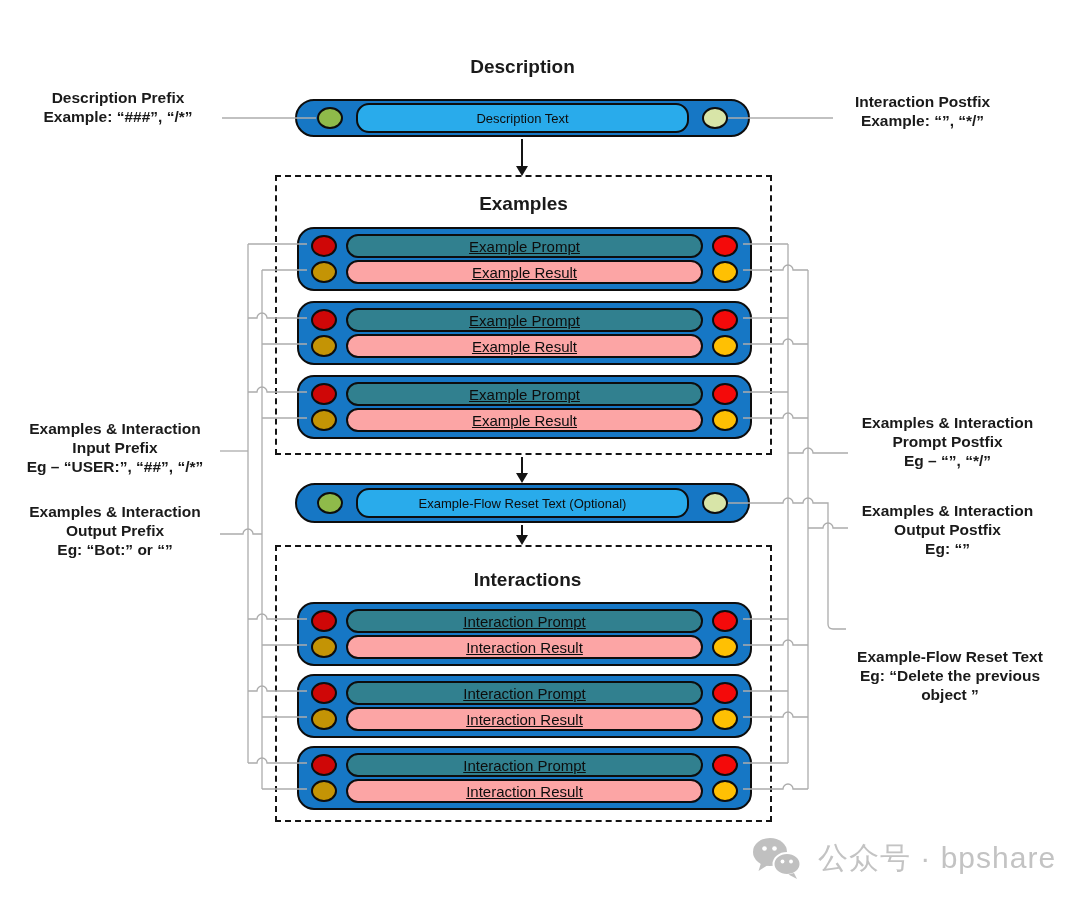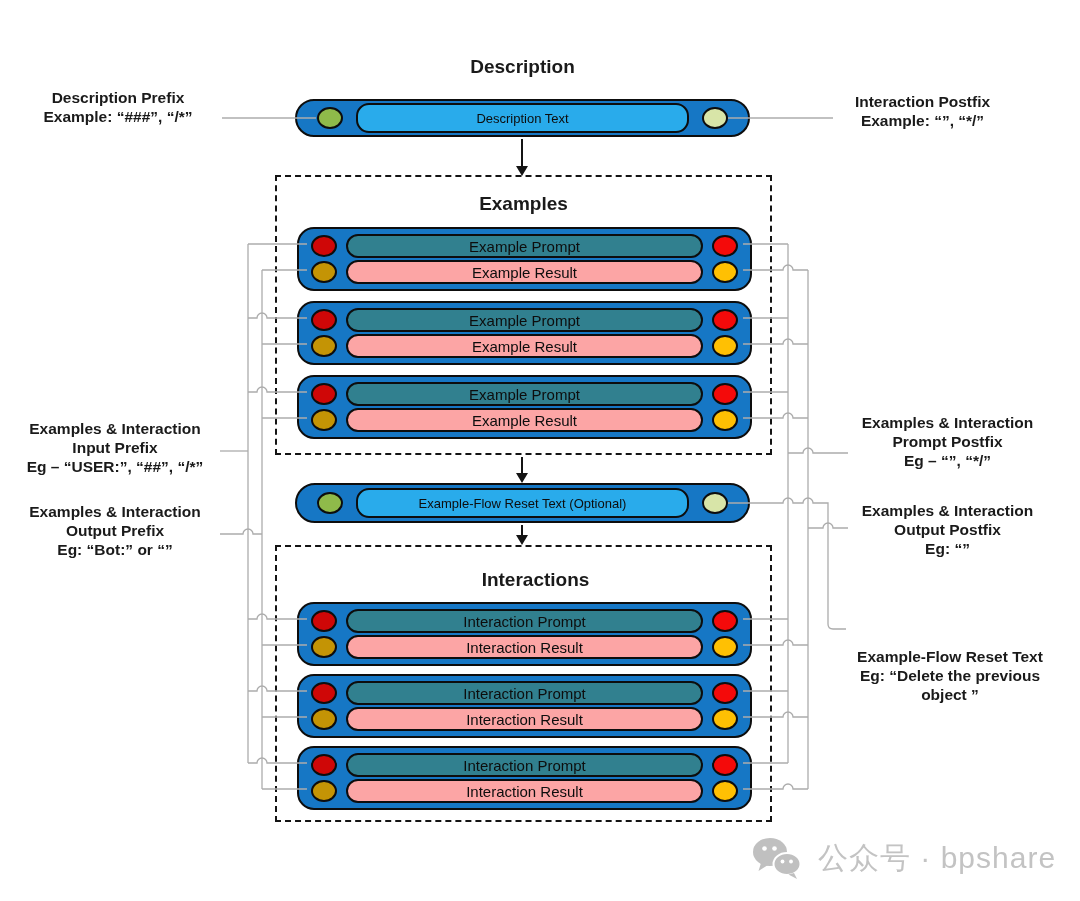--- a/index.html
+++ b/index.html
@@ -33,21 +33,21 @@
   .row{
     position:absolute;left:20px;width:455px;height:64px;
     background:#1677C5;border:2px solid #0d0d0d;border-radius:17px;
     display:flex;flex-direction:column;justify-content:center;gap:2px;
     padding:0 12px;box-sizing:border-box;
   }
   .line{display:flex;align-items:center;gap:9px;}
   .subpill{
     flex:1;height:24px;border:2px solid #0d0d0d;border-radius:12px;
     display:flex;align-items:center;justify-content:center;
-    font-size:15px;color:#0d0d0d;white-space:nowrap;box-sizing:border-box;
+    font-size:15px;color:#0d0d0d;white-space:nowrap;box-sizing:border-box;text-decoration:underline;
   }
   .teal{background:#31808F;}
   .purple{background:#fca5a5;}
   
   .note{
     position:absolute;text-align:center;font-weight:bold;
     font-size:15.5px;line-height:19px;color:#1a1a1a;
   }
   
   #overlay{position:absolute;left:0;top:0;pointer-events:none;z-index:6;}
@@ -111,21 +111,21 @@
     </div>
   </div>
 
   <div class="abs pill-outer" style="left:295px;top:483px;width:455px;height:40px;">
     <span class="marker olive"></span>
     <div class="pill-inner">Example-Flow Reset Text (Optional)</div>
     <span class="marker pale"></span>
   </div>
 
   <div class="abs dashed-box" style="left:275px;top:545px;width:497px;height:277px;">
-    <div class="abs sec-title" style="left:12px;top:22px;width:493px;">Interactions</div>
+    <div class="abs sec-title" style="left:4px;top:22px;width:493px;">Interactions</div>
 
     <div class="row" style="top:55px;">
       <div class="line">
         <span class="marker red-l"></span>
         <div class="subpill teal">Interaction Prompt</div>
         <span class="marker red-r"></span>
       </div>
       <div class="line">
         <span class="marker gold-l"></span>
         <div class="subpill purple">Interaction Result</div>

